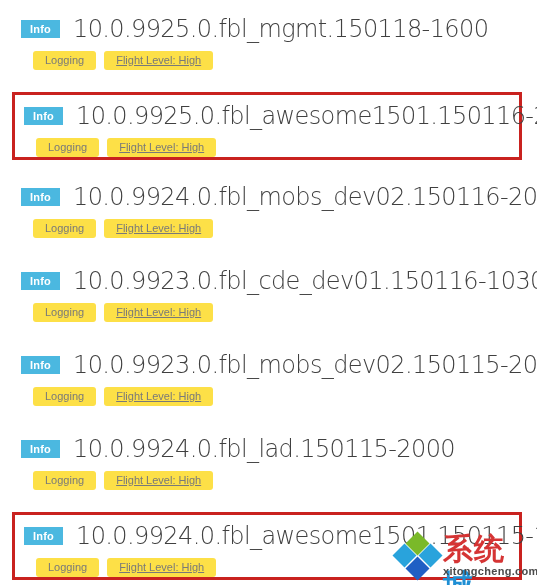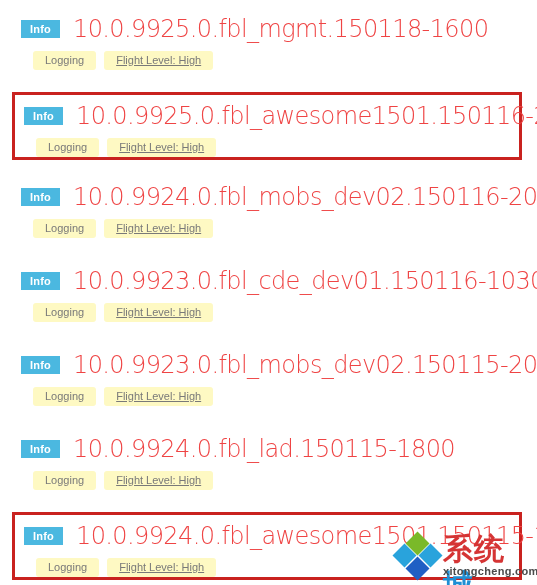--- a/index.html
+++ b/index.html
@@ -63,38 +63,38 @@
     letter-spacing: 0.2px;
     flex: 0 0 auto;
     text-align: center;
     font-family: "Liberation Sans", sans-serif;
   }
 
   .build-name {
     margin-left: 13px;
     font-size: 24px;
     font-weight: 300;
-    color: #ef4444;
+    color: #404040;
     white-space: nowrap;
     font-family: "DejaVu Sans", sans-serif;
     letter-spacing: -0.6px;
     line-height: 30px;
   }
 
   .tag-line {
     display: flex;
     align-items: center;
     height: 22px;
     padding-left: 21px;
     margin-top: 3px;
   }
 
   .tag {
     display: inline-block;
-    background: #fef9c3;
+    background: #fde047;
     color: #797979;
     font-size: 11px;
     line-height: 19px;
     height: 19px;
     padding: 0 12px;
     border-radius: 3px;
     white-space: nowrap;
     font-family: "Liberation Sans", sans-serif;
   }
 
@@ -215,21 +215,21 @@
         <div class="tag-line">
           <span class="tag">Logging</span>
           <span class="tag">Flight Level: High</span>
         </div>
       </div>
     </div>
     <div class="build-row" style="top: 428px;">
       <div class="row-inner">
         <div class="title-line">
           <span class="badge-info">Info</span>
-          <span class="build-name">10.0.9924.0.fbl_lad.150115-1800</span>
+          <span class="build-name">10.0.9924.0.fbl_lad.150115-2000</span>
         </div>
         <div class="tag-line">
           <span class="tag">Logging</span>
           <span class="tag">Flight Level: High</span>
         </div>
       </div>
     </div>
     <div class="build-row highlighted" style="top: 512px;">
       <div class="row-inner">
         <div class="title-line">

